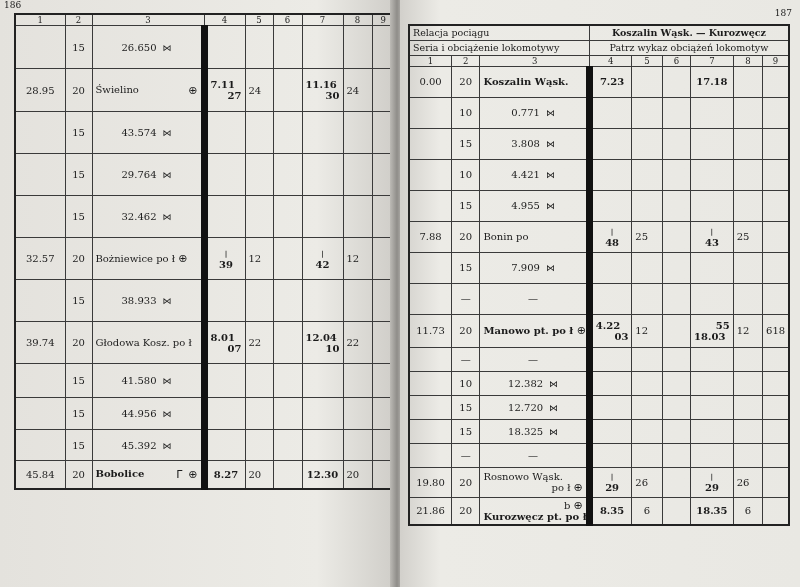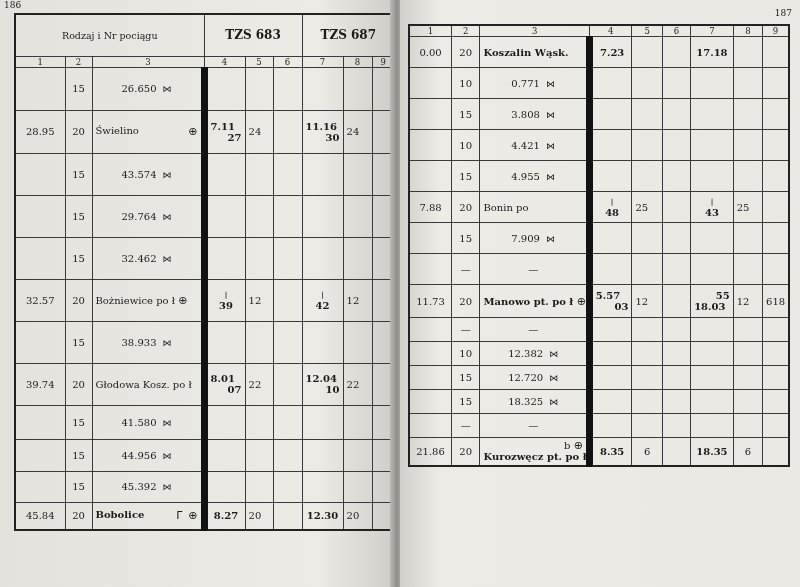--- a/index.html
+++ b/index.html
@@ -34,25 +34,20 @@
         <col style="width:27px">
         <col style="width:112px">
       <col style="width:41px">
         <col style="width:28px">
         <col style="width:29px">
       <col style="width:41px">
         <col style="width:29px">
         <col style="width:23px">
     </colgroup>
     <tbody>
-    <tr style="height:42px">
-      <td colspan="3" class="c hdr">Rodzaj i Nr pociągu</td>
-      <td colspan="3" class="c b" style="font-size:12px">TZS 683</td>
-      <td colspan="3" class="c b" style="font-size:12px">TZS 687</td>
-    </tr>
     <tr style="height:11px">
       <td class="num">1</td>
       <td class="num">2</td>
       <td class="num">3</td>
       <td class="num">4</td>
       <td class="num">5</td>
       <td class="num">6</td>
       <td class="num">7</td>
       <td class="num">8</td>
       <td class="num">9</td>
@@ -230,20 +225,28 @@
         <col style="width:28px">
         <col style="width:108px">
       <col style="width:42px">
         <col style="width:30px">
         <col style="width:28px">
       <col style="width:42px">
         <col style="width:29px">
         <col style="width:26px">
     </colgroup>
     <tbody>
+    <tr style="height:15px">
+      <td colspan="3" class="hdr">Relacja pociągu</td>
+      <td colspan="6" class="c b hdr">Koszalin Wąsk. — Kurozwęcz</td>
+    </tr>
+    <tr style="height:15px">
+      <td colspan="3" class="hdr">Seria i obciążenie lokomotywy</td>
+      <td colspan="6" class="c hdr">Patrz wykaz obciążeń lokomotyw</td>
+    </tr>
     <tr style="height:11px">
       <td class="num">1</td>
       <td class="num">2</td>
       <td class="num">3</td>
       <td class="num">4</td>
       <td class="num">5</td>
       <td class="num">6</td>
       <td class="num">7</td>
       <td class="num">8</td>
       <td class="num">9</td>
@@ -346,21 +349,21 @@
       <td></td>
           <td></td>
           <td></td>
     </tr>
 
     <tr style="height:33px">
       <td class="c">11.73</td>
       <td class="c">20</td>
       <td class="b"><span>Manowo pt. po ł</span> <span class="sym" style="font-weight:normal">⊕</span></td>
       <td class="thick b tm">
-            <div>5.57</div>
+            <div>4.22</div>
             <div class="r">03</div>
           </td>
       <td>12</td>
           <td></td>
       <td class="b tm">
             <div class="r">55</div>
             <div>18.03</div>
           </td>
       <td>12</td>
       <td class="c">618</td>
@@ -417,20 +420,40 @@
       <td class="c">—</td>
       <td class="c">—</td>
       <td class="thick"></td>
           <td></td>
           <td></td>
       <td></td>
           <td></td>
           <td></td>
     </tr>
 
+    <tr style="height:30px">
+      <td class="c">19.80</td>
+      <td class="c">20</td>
+      <td class="tm">
+            <div>Rosnowo Wąsk.</div>
+            <div class="r"><span>po ł</span> <span class="sym">⊕</span></div>
+          </td>
+      <td class="thick b tm c">
+            <div style="font-size:7px">|</div>
+            <div>29</div>
+          </td>
+      <td>26</td>
+          <td></td>
+      <td class="b tm c">
+            <div style="font-size:7px">|</div>
+            <div>29</div>
+          </td>
+      <td>26</td>
+          <td></td>
+    </tr>
 
     <tr style="height:28px">
       <td class="c">21.86</td>
       <td class="c">20</td>
       <td class="tm">
             <div class="r"><span>b</span> <span class="sym">⊕</span></div>
             <div class="b">Kurozwęcz pt. po ł</div>
           </td>
       <td class="thick b c">8.35</td>
       <td class="c">6</td>

